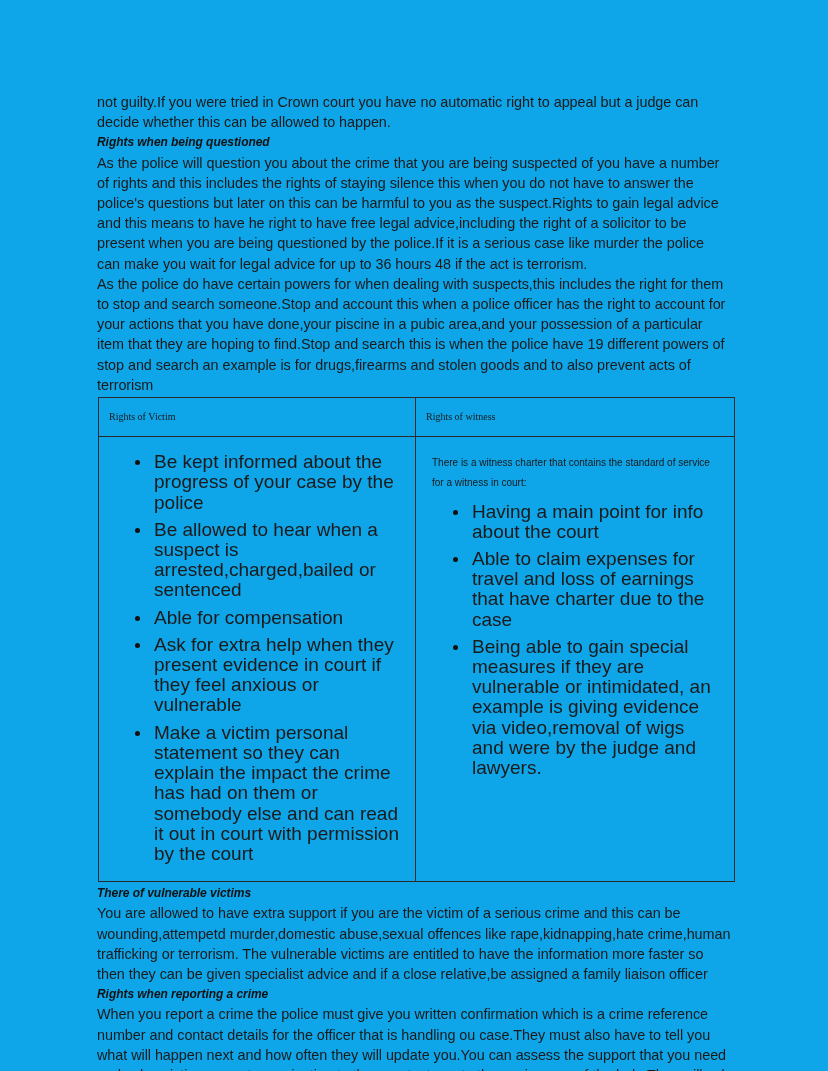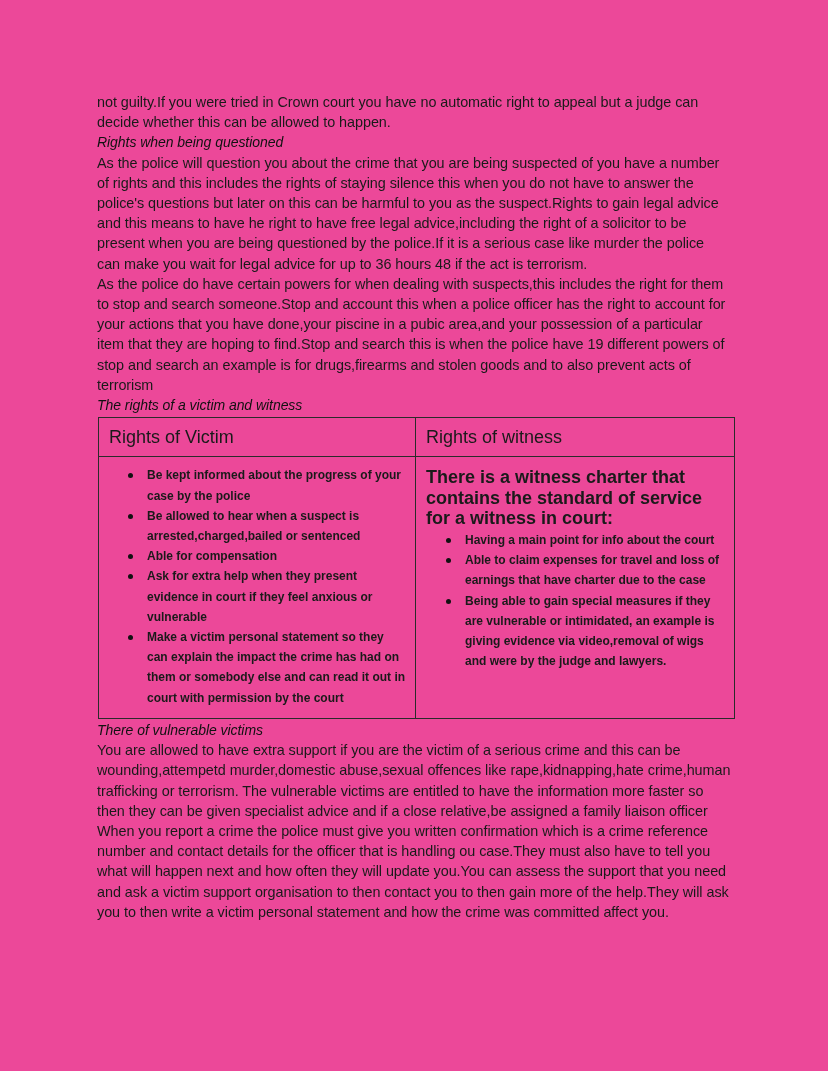--- a/index.html
+++ b/index.html
@@ -12,41 +12,41 @@
     width: 828px;
     height: 1071px;
     font-family: "Liberation Sans", sans-serif;
     color: #1a1a1a;
     -webkit-font-smoothing: antialiased;
   }
   .page {
     position: relative;
     width: 828px;
     height: 1071px;
-    background: #ec4899;
+    background: #0ea5e9;
     box-sizing: border-box;
     padding: 92px 97px 0 97px;
     overflow: hidden;
   }
   .doc-body {
     width: 634px;
   }
   p.para {
     margin: 0;
     font-size: 14.4px;
     line-height: 20.2px;
     text-align: left;
     color: #1a1a1a;
     letter-spacing: -0.05px;
   }
   h2.heading {
     margin: 0;
-    font-size: 14px;
+    font-size: 12px;
     line-height: 20.2px;
-    font-weight: normal;
+    font-weight: bold;
     font-style: italic;
     color: #111111;
     letter-spacing: -0.05px;
   }
   
   table.rights-table {
     border-collapse: collapse;
     width: 634px;
     margin: 2px 0 1px 1px;
     table-layout: fixed;
@@ -54,49 +54,48 @@
   table.rights-table td {
     border: 1.4px solid #2b2b2b;
     vertical-align: top;
     padding: 0;
   }
   td.col-left  { width: 316px; }
   td.col-right { width: 318px; }
 
   .th-cell {
     padding: 9px 0 9px 10px;
-    font-size: 18px;
+    font-size: 10px;
     line-height: 20.2px;
+    font-family: Liberation Serif, serif;
   }
   .body-cell {
     padding: 8px 8px 10px 8px;
     font-size: 14.4px;
     line-height: 20.2px;
   }
   .cell-intro {
-    margin: 2px;
-    font-size: 18px;
+    margin: 8px;
+    font-size: 10px;
     line-height: 20.2px;
-    font-weight: bold;
   }
   ul.bullets {
     margin: 0;
     padding: 0 0 0 40px;
     list-style: none;
   }
   ul.bullets.witness {
     padding-left: 41px;
   }
   ul.bullets li {
     position: relative;
-    font-size: 12px;
+    font-size: 19px;
     line-height: 20.2px;
     padding-left: 0;
-    margin: 0;
-    font-weight: bold;
+    margin: 7px;
   }
   ul.bullets li::before {
     content: "";
     position: absolute;
     left: -19px;
     top: 8px;
     width: 5px;
     height: 5px;
     border-radius: 50%;
     background: #111111;
@@ -110,21 +109,20 @@
 
     <p class="para">not guilty.If you were tried in Crown court you have no automatic right to appeal but a judge can decide whether this can be allowed to happen.</p>
 
     <h2 class="heading">Rights when being questioned</h2>
 
     <p class="para">As the police will question you about the crime that you are being suspected of you have a number of rights and this includes the rights of staying silence this when you do not have to answer the police's questions but later on this can be harmful to you as the suspect.Rights to gain legal advice and this means to have he right to have free legal advice,including the right of a solicitor to be present when you are being questioned by the police.If it is a serious case like murder the police can make you wait for legal advice for up to 36 hours 48 if the act is terrorism.</p>
 
 
     <p class="para">As the police do have certain powers for when dealing with suspects,this includes the right for them to stop and search someone.Stop and account this when a police officer has the right to account for your actions that you have done,your piscine in a pubic area,and your possession of a particular item that they are hoping to find.Stop and search this is when the police have 19 different powers of stop and search an example is for drugs,firearms and stolen goods and to also prevent acts of terrorism</p>
 
-    <h2 class="heading">The rights of a victim and witness</h2>
 
     <table class="rights-table">
       <tbody>
         <tr>
           <td class="col-left">
             <div class="th-cell">Rights of Victim</div>
           </td>
           <td class="col-right">
             <div class="th-cell">Rights of witness</div>
           </td>
@@ -152,17 +150,18 @@
             </div>
           </td>
         </tr>
       </tbody>
     </table>
 
     <h2 class="heading">There of vulnerable victims</h2>
 
     <p class="para">You are allowed to have extra support if you are the victim of a serious crime and this can be wounding,attempetd murder,domestic abuse,sexual offences like rape,kidnapping,hate crime,human trafficking or terrorism. The vulnerable victims are entitled to have the information more faster so then they can be given specialist advice and if a close relative,be assigned a family liaison officer</p>
 
+    <h2 class="heading">Rights when reporting a crime</h2>
 
     <p class="para">When you report a crime the police must give you written confirmation which is a crime reference number and contact details for the officer that is handling ou case.They must also have to tell you what will happen next and how often they will update you.You can assess the support that you need and ask a victim support organisation to then contact you to then gain more of the help.They will ask you to then write a victim personal statement and how the crime was committed affect you.</p>
 
   </div>
 </div>
 
 </body></html>

